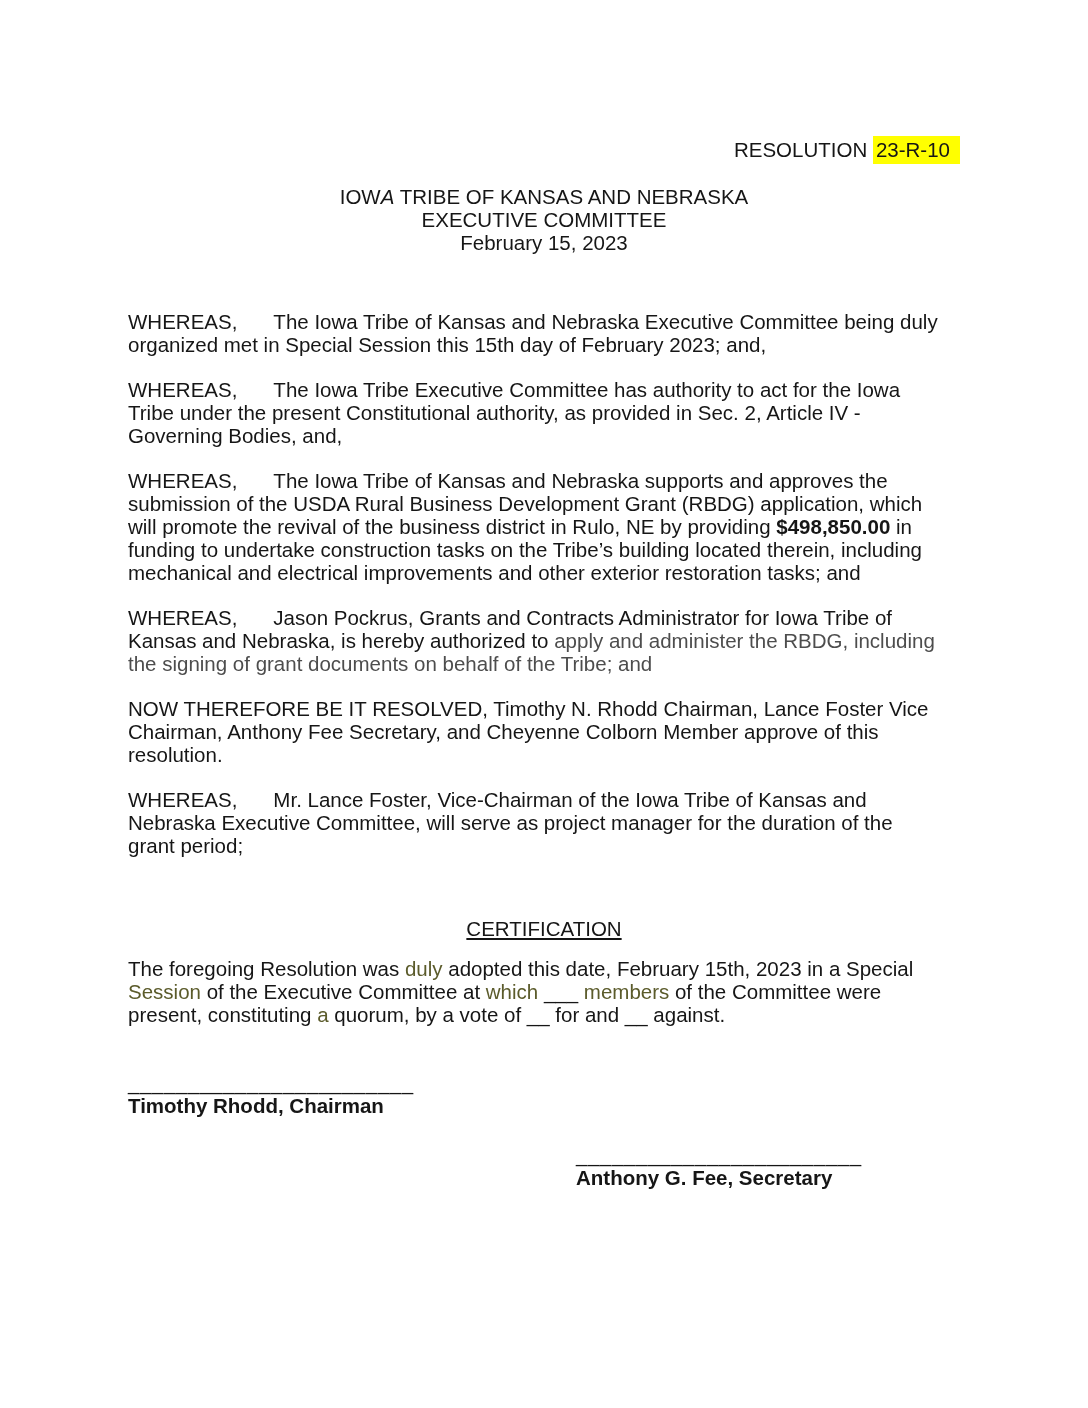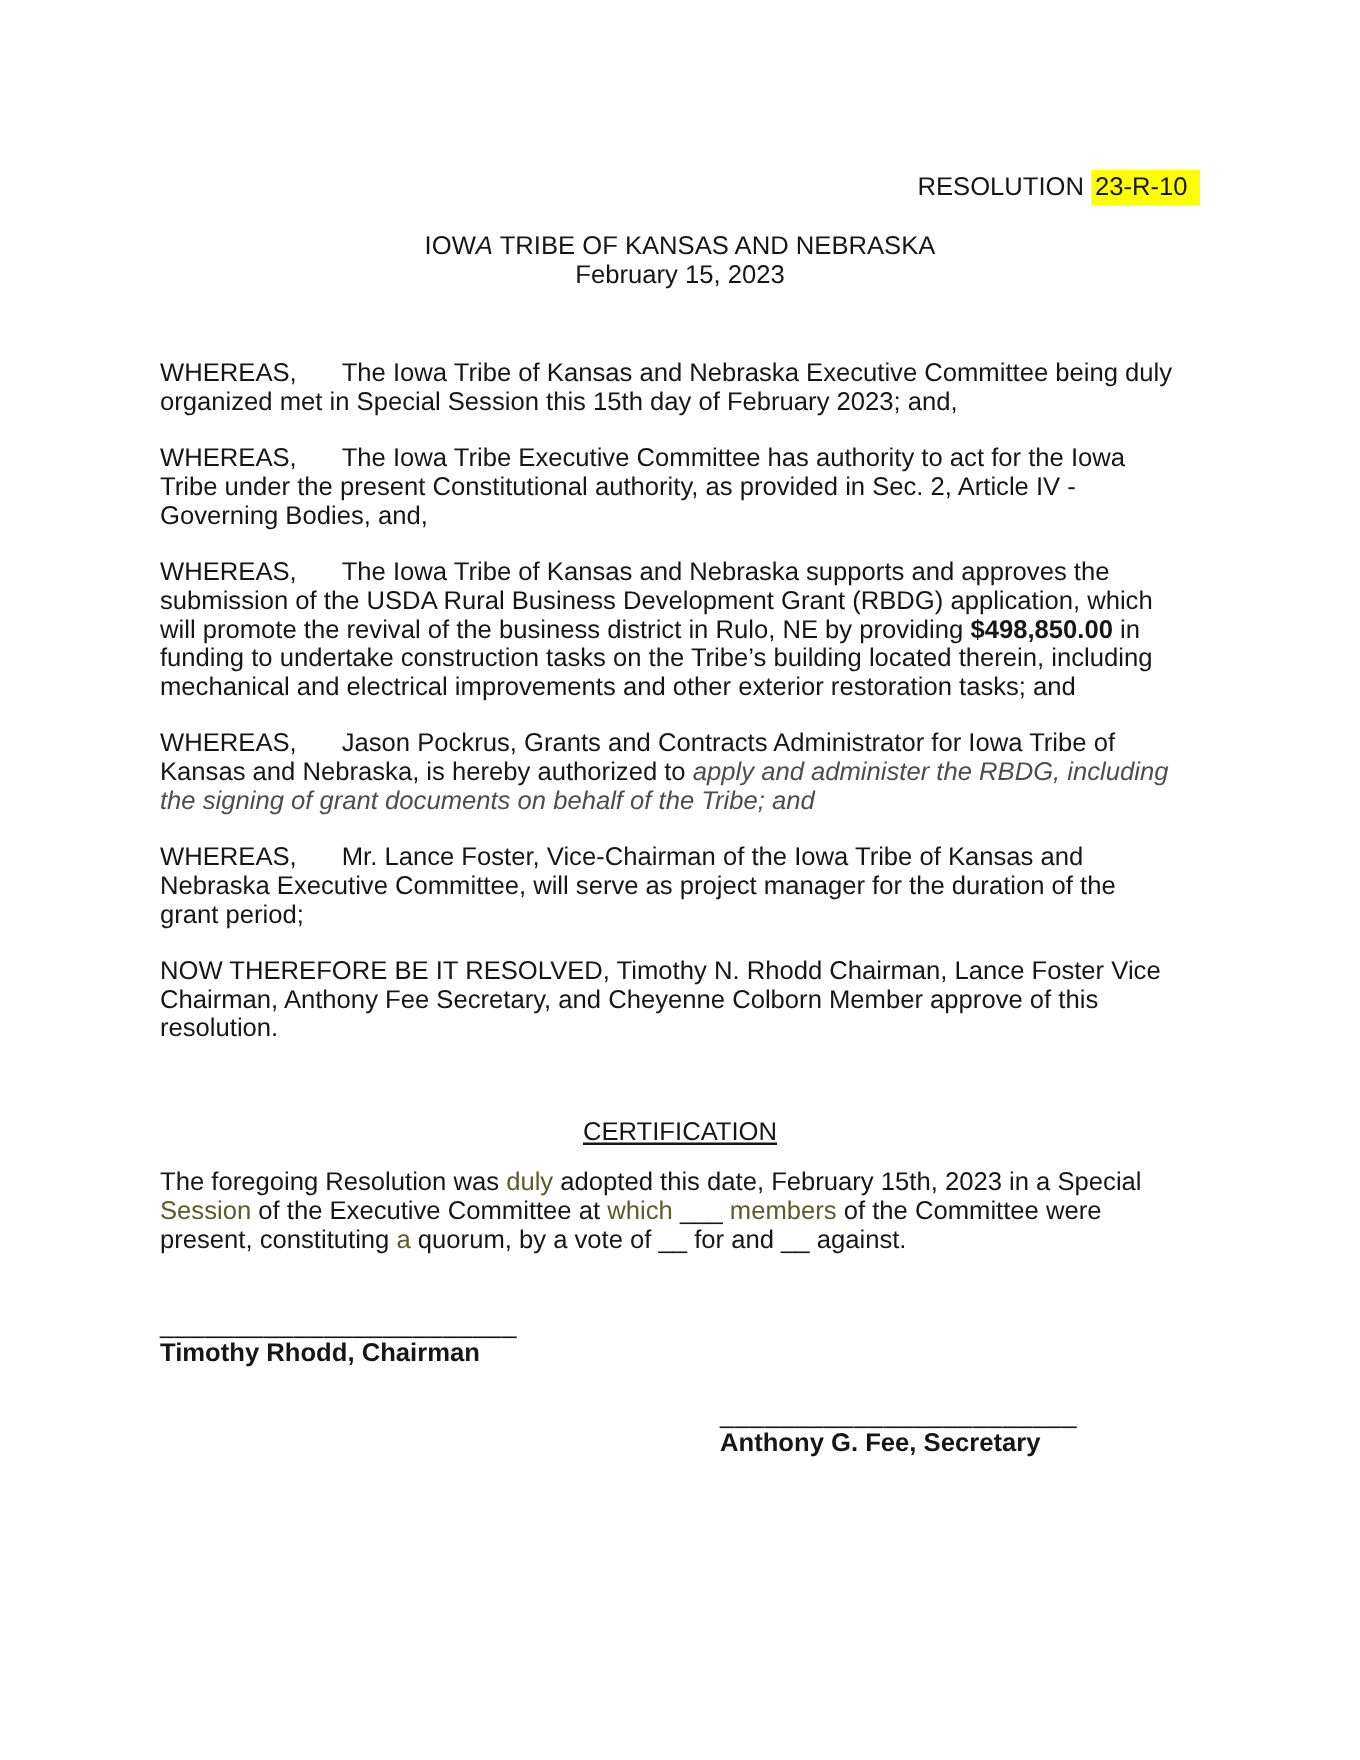--- a/index.html
+++ b/index.html
@@ -21,21 +21,21 @@
   mark.hl {
     background: #ffff00;
     color: inherit;
     padding: 2px 10px 3px 3px;
   }
   .title-block { text-align: center; margin: 0 0 56px 0; }
   .title-block .line { display: block; }
   .ital { font-style: italic; }
   p.para { margin: 0 16px 22px 0; }
   .tab { display: inline-block; width: 36px; }
-  .muted { color: #4d4d4d; font-style: italic; }
+  .muted { color: #4d4d4d; }
   .olive { color: #5b5b2b; }
   b.amt { font-weight: bold; }
   .cert-heading {
     text-align: center;
     font-weight: normal;
     text-decoration: underline;
     margin: 60px 0 17px 0;
   }
   .sig-block { margin: 0; }
   .sig1 { margin-top: 45px; }
@@ -45,35 +45,36 @@
 </style>
 </head>
 <body>
 
 <div class="page">
 
   <div class="res-line"><span>RESOLUTION </span><mark class="hl">23-R-10</mark></div>
 
   <div class="title-block">
     <span class="line"><span>IOW</span><span class="ital">A</span><span> TRIBE OF KANSAS AND NEBRASKA</span></span>
+    <span class="line">EXECUTIVE COMMITTEE</span>
     <span class="line">February 15, 2023</span>
   </div>
 
   <p class="para"><span>WHEREAS,</span><span class="tab"></span><span>The Iowa Tribe of Kansas and Nebraska Executive Committee being duly organized met in Special Session this 15th day of February 2023; and,</span></p>
 
   <p class="para"><span>WHEREAS,</span><span class="tab"></span><span>The Iowa Tribe Executive Committee has authority to act for the Iowa Tribe under the present Constitutional authority, as provided in Sec. 2, Article IV - Governing Bodies, and,</span></p>
 
 
   <p class="para"><span>WHEREAS,</span><span class="tab"></span><span>The Iowa Tribe of Kansas and Nebraska supports and approves the submission of the USDA Rural Business Development Grant (RBDG) application, which will promote the revival of the business district in Rulo, NE by providing </span><b class="amt">$498,850.00</b><span> in funding to undertake construction tasks on the Tribe’s building located therein, including mechanical and electrical improvements and other exterior restoration tasks; and</span></p>
 
   <p class="para"><span>WHEREAS,</span><span class="tab"></span><span>Jason Pockrus, Grants and Contracts Administrator for Iowa Tribe of Kansas and Nebraska, is hereby authorized to </span><span class="muted">apply and administer the RBDG, including the signing of grant documents on behalf of the Tribe; and</span></p>
 
+  <p class="para">NOW THEREFORE BE IT RESOLVED, Timothy N. Rhodd Chairman, Lance Foster Vice Chairman, Anthony Fee Secretary, and Cheyenne Colborn Member approve of this resolution.</p>
+
   <p class="para"><span>WHEREAS,</span><span class="tab"></span><span>Mr. Lance Foster, Vice-Chairman of the Iowa Tribe of Kansas and Nebraska Executive Committee, will serve as project manager for the duration of the grant period;</span></p>
-
-  <p class="para">NOW THEREFORE BE IT RESOLVED, Timothy N. Rhodd Chairman, Lance Foster Vice Chairman, Anthony Fee Secretary, and Cheyenne Colborn Member approve of this resolution.</p>
 
   <div class="cert-heading">CERTIFICATION</div>
 
   <p class="para"><span>The foregoing Resolution was </span><span class="olive">duly</span><span> adopted this date, February 15th, 2023 in a Special </span><span class="olive">Session</span><span> of the Executive Committee at </span><span class="olive">which</span><span> ___ </span><span class="olive">members</span><span> of the Committee were present, constituting </span><span class="olive">a</span><span> quorum, by a vote of __ for and __ against.</span></p>
 
   <div class="sig-block sig1">
     <span class="sig-line">________________________</span>
     <span class="sig-name">Timothy Rhodd, Chairman</span>
   </div>
 

